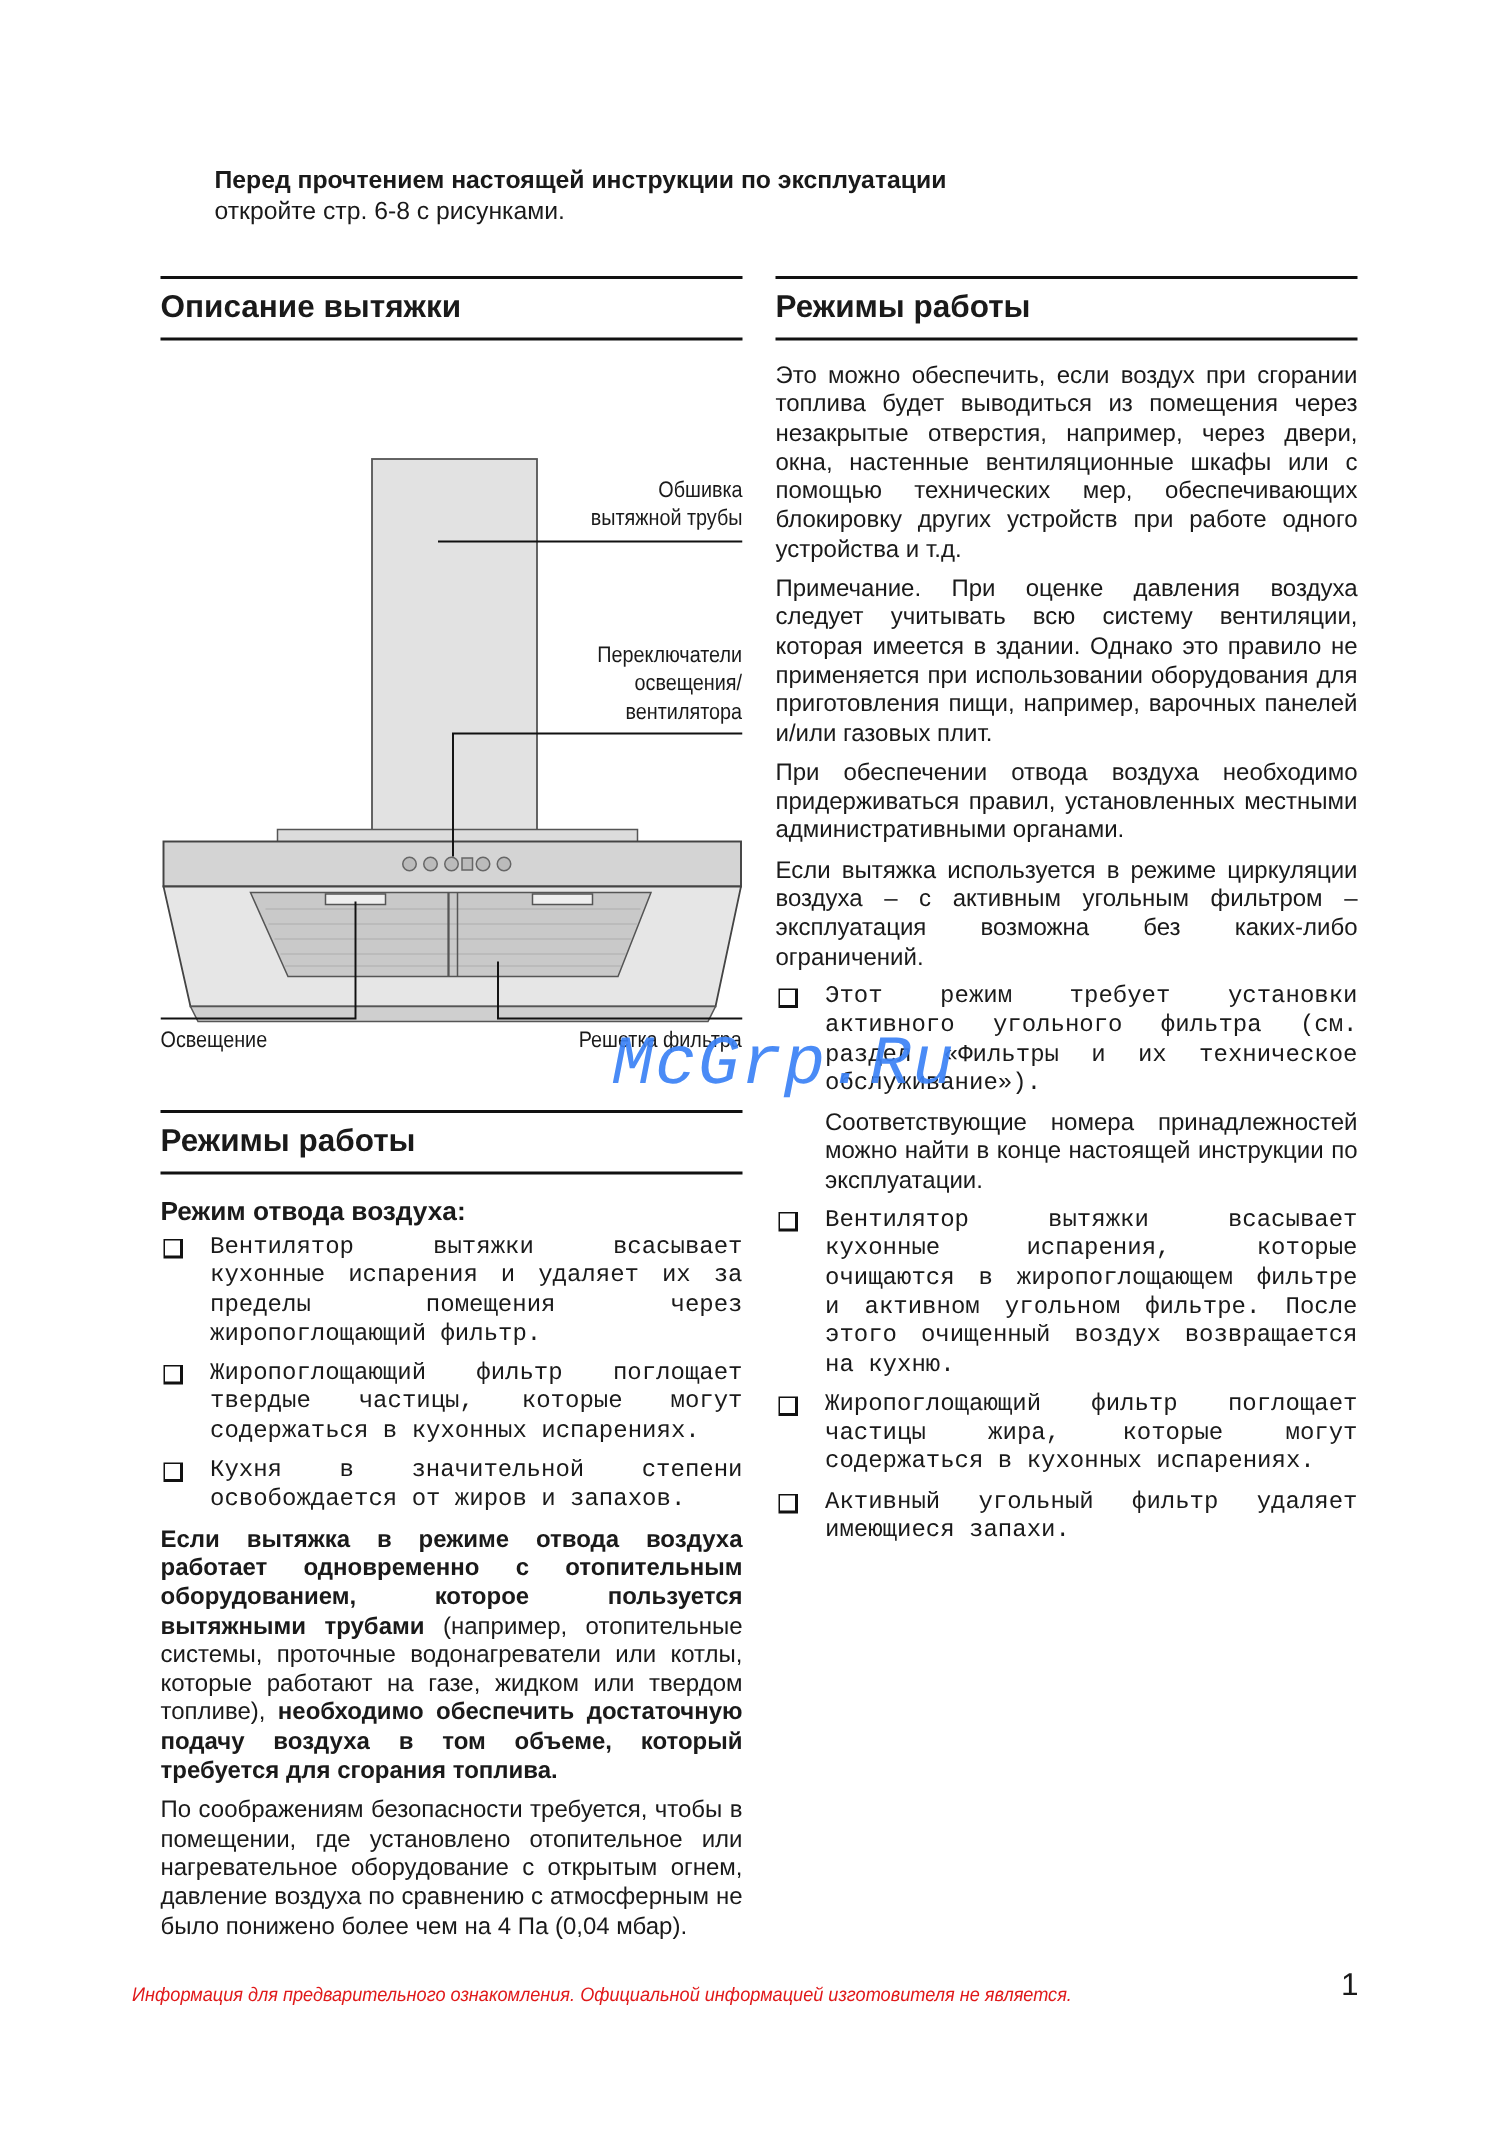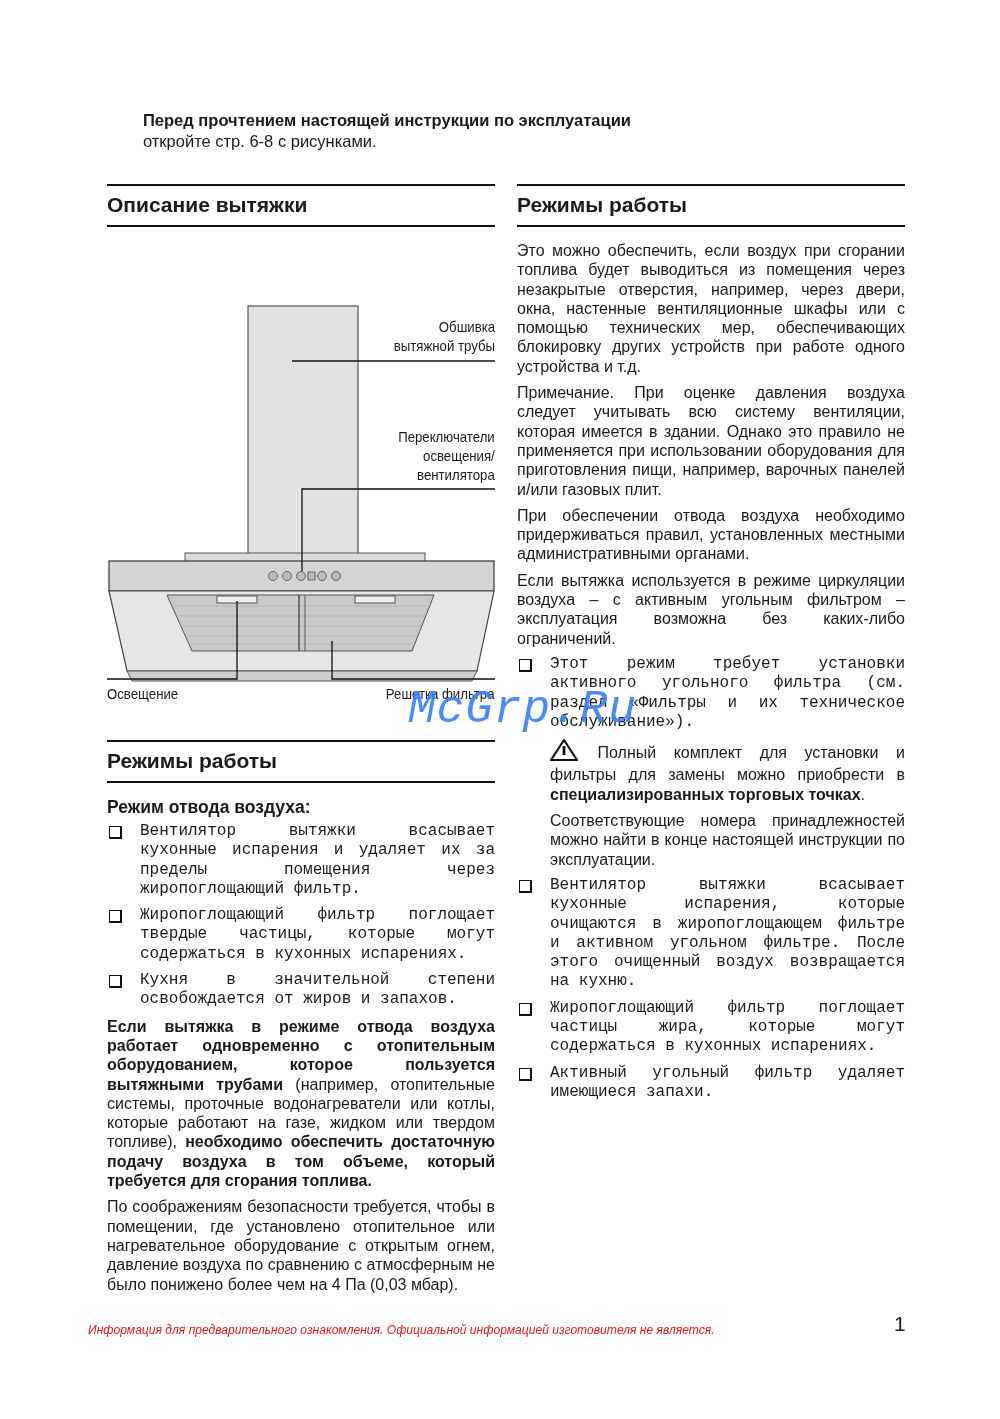--- a/index.html
+++ b/index.html
@@ -118,41 +118,33 @@
   <div class="sub-head">Режим отвода воздуха:</div>
   <ul class="checks">
     <li><span class="box"></span><span>Вентилятор вытяжки всасывает кухонные испарения и удаляет их за пределы помещения через жиропоглощающий фильтр.</span></li>
     <li><span class="box"></span><span>Жиропоглощающий фильтр поглощает твердые частицы, которые могут содержаться в кухонных испарениях.</span></li>
     <li><span class="box"></span><span>Кухня в значительной степени освобождается от жиров и запахов.</span></li>
   </ul>
 
   <p>
     <b>Если вытяжка в режиме отвода воздуха работает одновременно с отопительным оборудованием, которое пользуется вытяжными трубами</b><span> (например, отопительные системы, проточные водонагреватели или котлы, которые работают на газе, жидком или твердом топливе), </span><b>необходимо обеспечить достаточную подачу воздуха в том объеме, который требуется для сгорания топлива.</b>
   </p>
-  <p>По соображениям безопасности требуется, чтобы в помещении, где установлено отопительное или нагревательное оборудование с открытым огнем, давление воздуха по сравнению с атмосферным не было понижено более чем на 4 Па (0,03 мбар).</p>
+  <p>По соображениям безопасности требуется, чтобы в помещении, где установлено отопительное или нагревательное оборудование с открытым огнем, давление воздуха по сравнению с атмосферным не было понижено более чем на 4 Па (0,04 мбар).</p>
 </div>
 
 <div class="col col-right">
   <div class="section-head">Режимы работы</div>
   <p>Это можно обеспечить, если воздух при сгорании топлива будет выводиться из помещения через незакрытые отверстия, например, через двери, окна, настенные вентиляционные шкафы или с помощью технических мер, обеспечивающих блокировку других устройств при работе одного устройства и т.д.</p>
   <p>Примечание. При оценке давления воздуха следует учитывать всю систему вентиляции, которая имеется в здании. Однако это правило не применяется при использовании оборудования для приготовления пищи, например, варочных панелей и/или газовых плит.</p>
   <p>При обеспечении отвода воздуха необходимо придерживаться правил, установленных местными административными органами.</p>
   <p>Если вытяжка используется в режиме циркуляции воздуха – с активным угольным фильтром – эксплуатация возможна без каких-либо ограничений.</p>
 
   <ul class="checks">
     <li><span class="box"></span><span>Этот режим требует установки активного угольного фильтра (см. раздел «Фильтры и их техническое обслуживание»).</span></li>
   </ul>
-  <p class="indent">
-    <span class="warn-icon">
-      <svg width="28" height="22" viewBox="0 0 28 22">
-          <polygon points="14,1 27,21 1,21" fill="none" stroke="#111" stroke-width="2.2" stroke-linejoin="round"></polygon>
-          <rect x="12.6" y="7" width="2.8" height="9" fill="#111"></rect>
-        </svg>
-    </span><span> Полный комплект для установки и фильтры для замены можно приобрести в </span><b>специализированных торговых точках</b><span>.</span>
-  </p>
   <p class="indent">Соответствующие номера принадлежностей можно найти в конце настоящей инструкции по эксплуатации.</p>
   <ul class="checks">
     <li><span class="box"></span><span>Вентилятор вытяжки всасывает кухонные испарения, которые очищаются в жиропоглощающем фильтре и активном угольном фильтре. После этого очищенный воздух возвращается на кухню.</span></li>
     <li><span class="box"></span><span>Жиропоглощающий фильтр поглощает частицы жира, которые могут содержаться в кухонных испарениях.</span></li>
     <li><span class="box"></span><span>Активный угольный фильтр удаляет имеющиеся запахи.</span></li>
   </ul>
 </div>
 
 <div class="watermark">McGrp.Ru</div>
 

